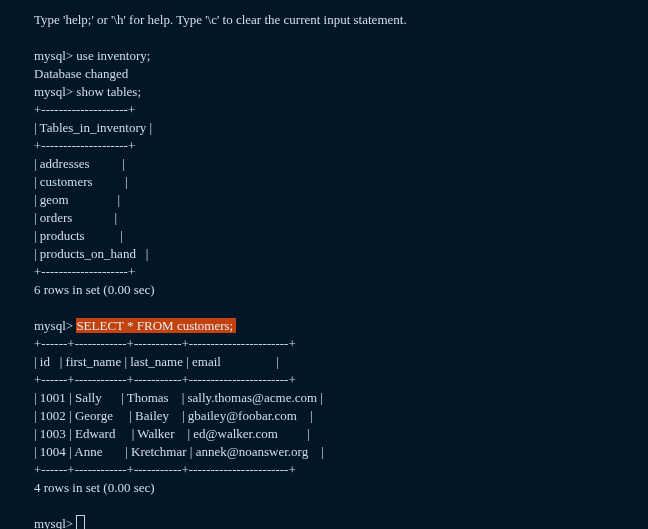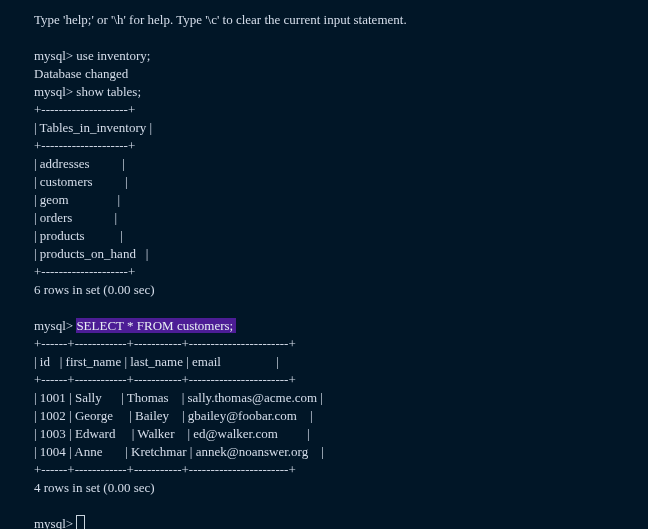--- a/index.html
+++ b/index.html
@@ -23,21 +23,21 @@
   #screen {
     padding: 11px 0 0 14px;
     white-space: pre;
     letter-spacing: 0px;
   }
   .line {
     height: 18px;
     white-space: pre;
   }
   .sel {
-    background: #4c1d95;
+    background: #c2410c;
     color: #e8eef4;
   }
   .cursor {
     display: inline-block;
     width: 6.2px;
     height: 14px;
     border: 1.5px solid #c9d4de;
     box-sizing: content-box;
     vertical-align: -3px;
     background: transparent;

